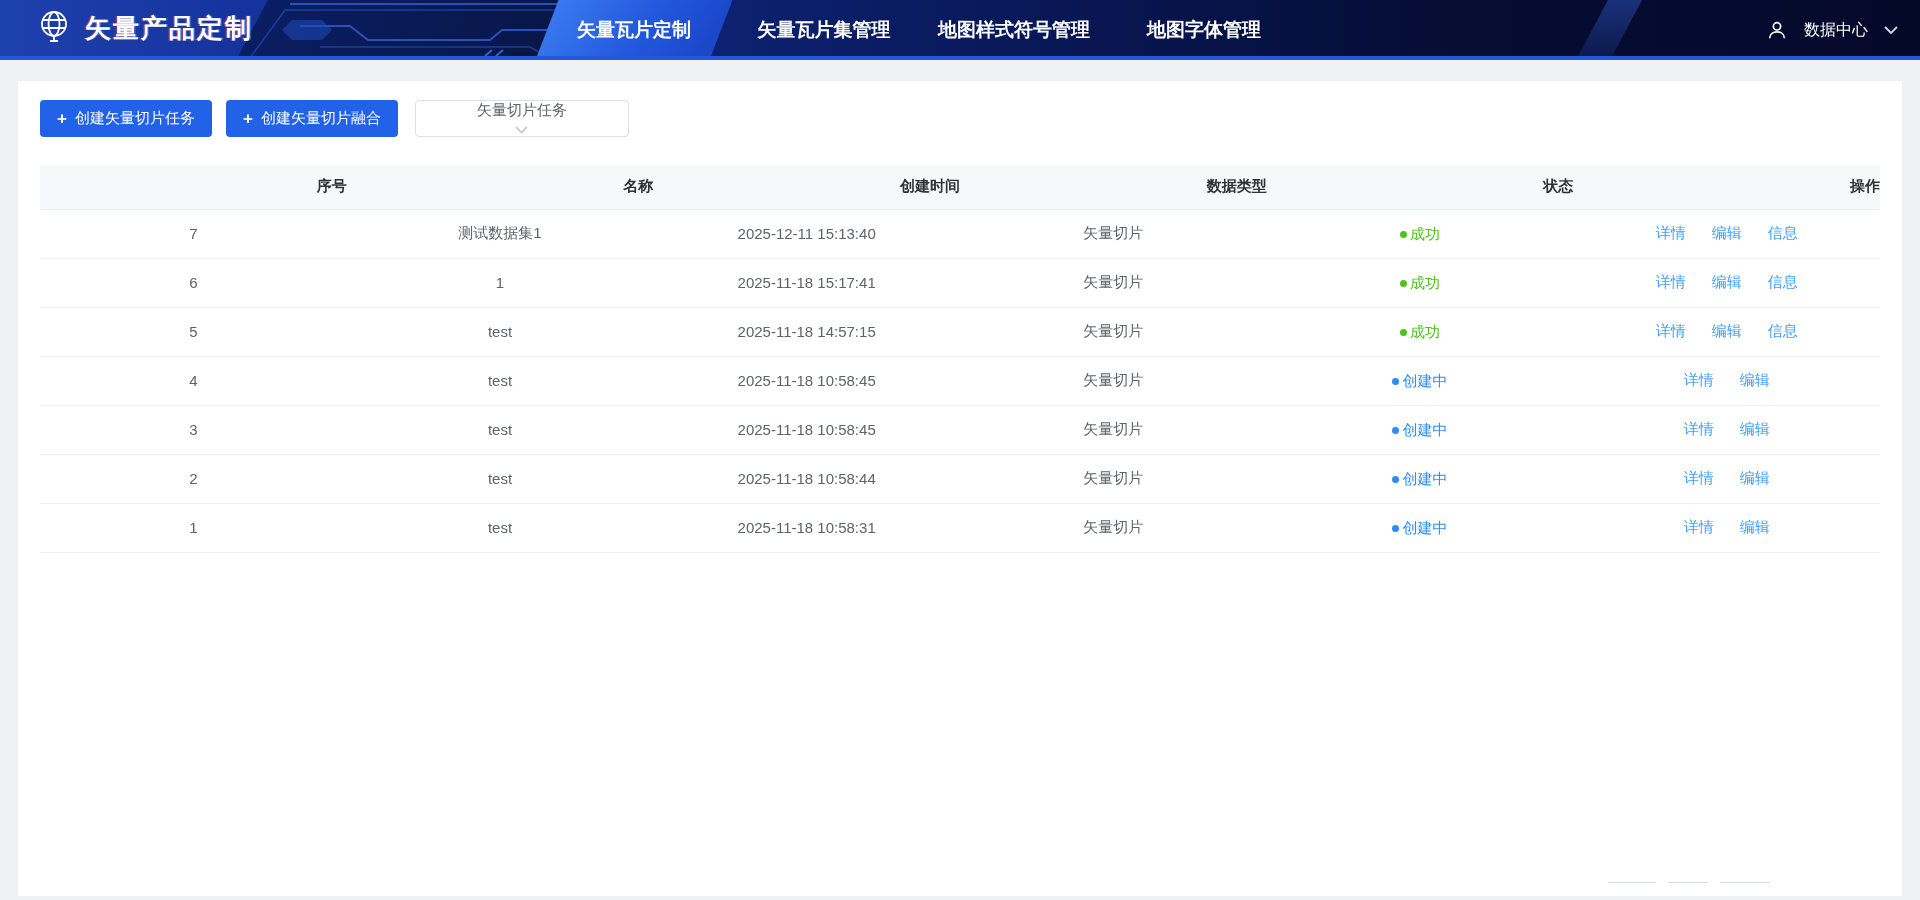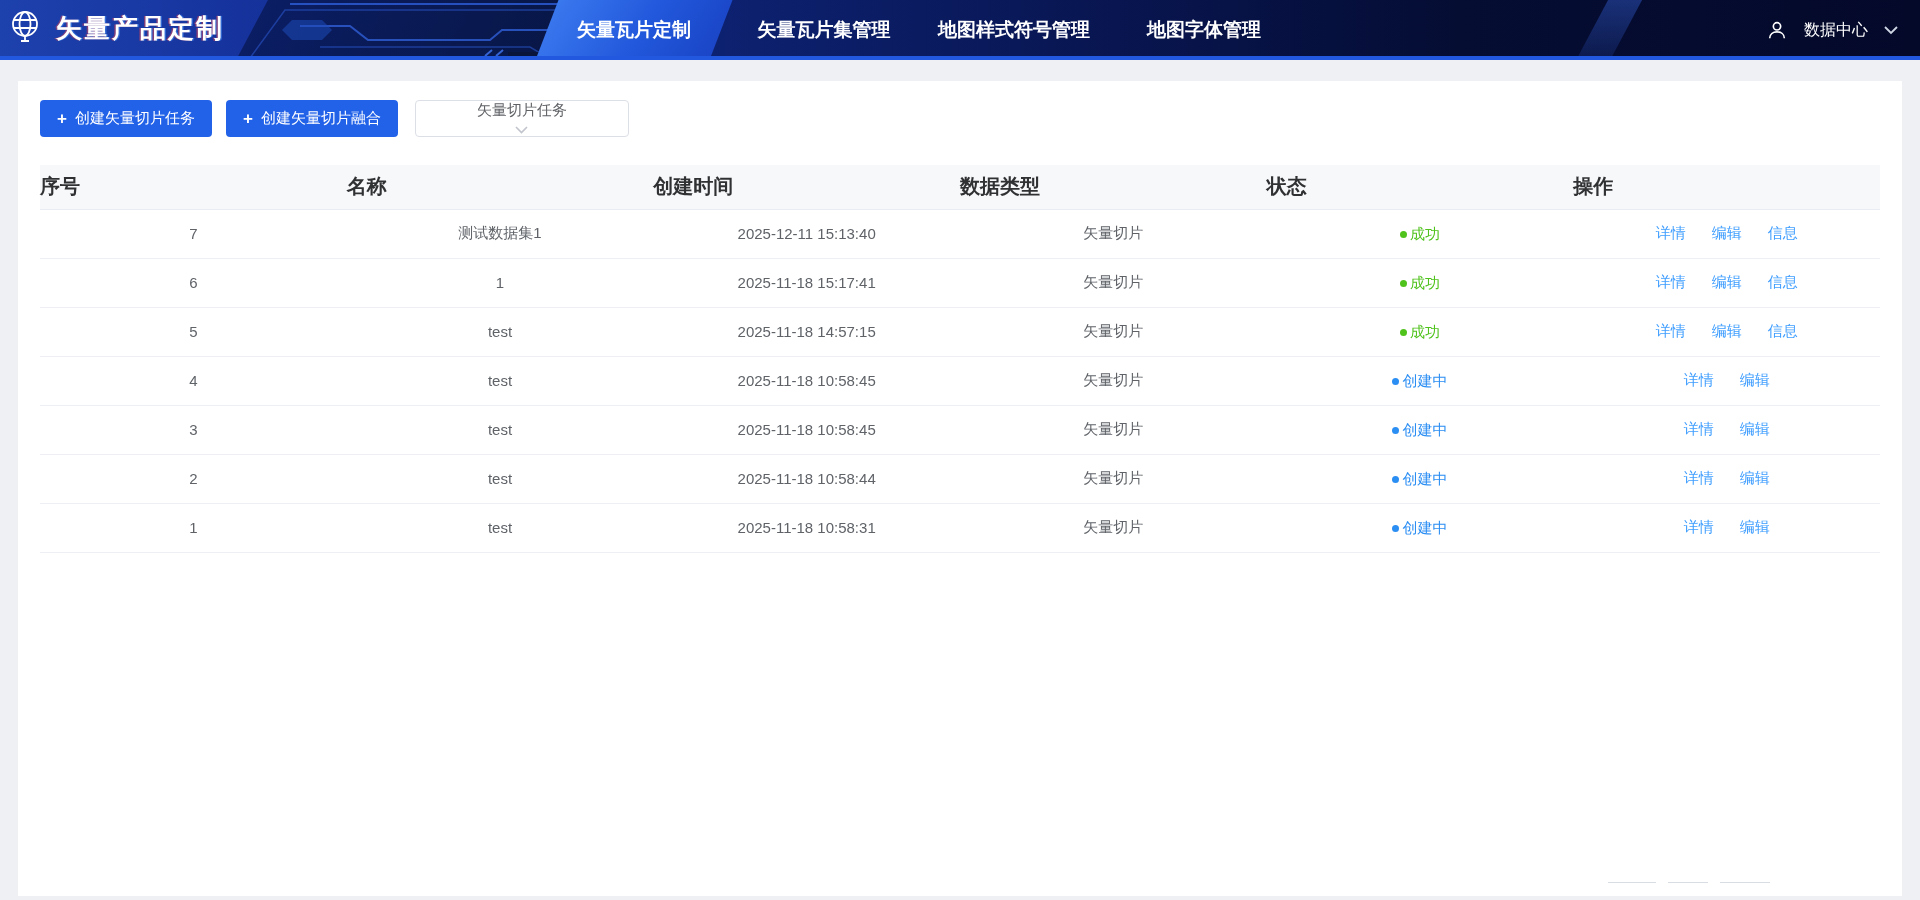--- a/index.html
+++ b/index.html
@@ -3,21 +3,21 @@
 <meta charset="utf-8">
 <style>
   * { box-sizing: border-box; margin: 0; padding: 0; }
   html,body { width:1920px; height:900px; overflow:hidden;
     font-family:"Liberation Sans","DejaVu Sans",sans-serif; background:#eef0f4; }
 
   
   .app-header { position:relative; height:60px; border-bottom:4px solid #2258df;
     background:linear-gradient(90deg,#1d41ad 0%,#142f98 16%,#0d2273 36%,#081550 58%,#050d33 76%,#04092a 100%);
     display:flex; align-items:center; overflow:hidden; }
-  .brand { position:relative; z-index:4; display:flex; align-items:center; gap:13px; padding-left:7px;text-align:right; }
+  .brand { position:relative; z-index:4; display:flex; align-items:center; gap:13px; padding-left:36px;text-align:right; }
   .brand-title { font-size:26px; font-weight:bold; color:#fff; letter-spacing:2px;
     text-shadow:-1.5px 0 rgba(255,70,70,.45), 1.5px 0 rgba(70,150,255,.5); white-space:nowrap; }
 
   .deco-panel { position:absolute; left:252px; top:0; width:330px; height:60px;
     background:linear-gradient(90deg,#0b1d63,#081645); transform:skewX(-28deg); z-index:1; }
   .deco-lines { position:absolute; left:230px; top:0; width:420px; height:60px; z-index:2; }
 
   .main-nav { position:absolute; left:539px; top:0; height:52px; display:flex; z-index:3; }
   .nav-tab { position:relative; width:190px; height:60px; display:flex; align-items:center;
     justify-content:center; color:#fff; font-weight:bold; font-size:19px; cursor:pointer; white-space:nowrap; }
@@ -41,22 +41,22 @@
     font-size:15px; padding:0 17px; display:inline-flex; align-items:center; gap:8px; cursor:pointer;
     font-family:inherit; white-space:nowrap; }
   .btn-primary .plus { font-size:17px; font-weight:bold; line-height:1; }
   .btn-primary + .btn-primary { margin-left:14px; }
   .select-box { width:214px; height:37px; border:1px solid #dcdfe6; border-radius:4px; margin-left:17px;
     display:flex; align-items:center; justify-content:space-between; padding:0 12px; color:#606266;
     font-size:15px; background:#fff; cursor:pointer;flex-direction:column; }
 
   .table-wrap { padding:28px 22px 0; }
   table { width:100%; border-collapse:collapse; table-layout:fixed; }
-  thead th { height:44px; background:#f7f8fa; font-size:20px; color:#303133; font-weight:bold;
-    text-align:left; border-bottom:1px solid #e9ecf2; }
+  thead th { height:44px; background:#f7f8fa; font-size:15px; color:#303133; font-weight:bold;
+    text-align:right; border-bottom:1px solid #e9ecf2; }
   tbody td { height:49px; font-size:15px; color:#5f6368; text-align:center; border-bottom:1px solid #edeff4; }
 
   .status-badge { display:inline-flex; align-items:center; gap:3px;justify-content:space-between; }
   .status-badge .dot { width:7px; height:7px; border-radius:50%; display:inline-block; }
   .op-link { color:#409eff; margin:0 13px; cursor:pointer; text-decoration:none; white-space:nowrap; }
 
   .pagination { position:absolute; left:0; right:0; top:801px; display:flex; justify-content:flex-end;
     padding-right:132px; gap:12px; }
   .page-stub { border-top:1px solid #d8dce3; height:20px; }
   .page-stub.s1 { width:48px; } .page-stub.s2 { width:40px; } .page-stub.s3 { width:50px; }

